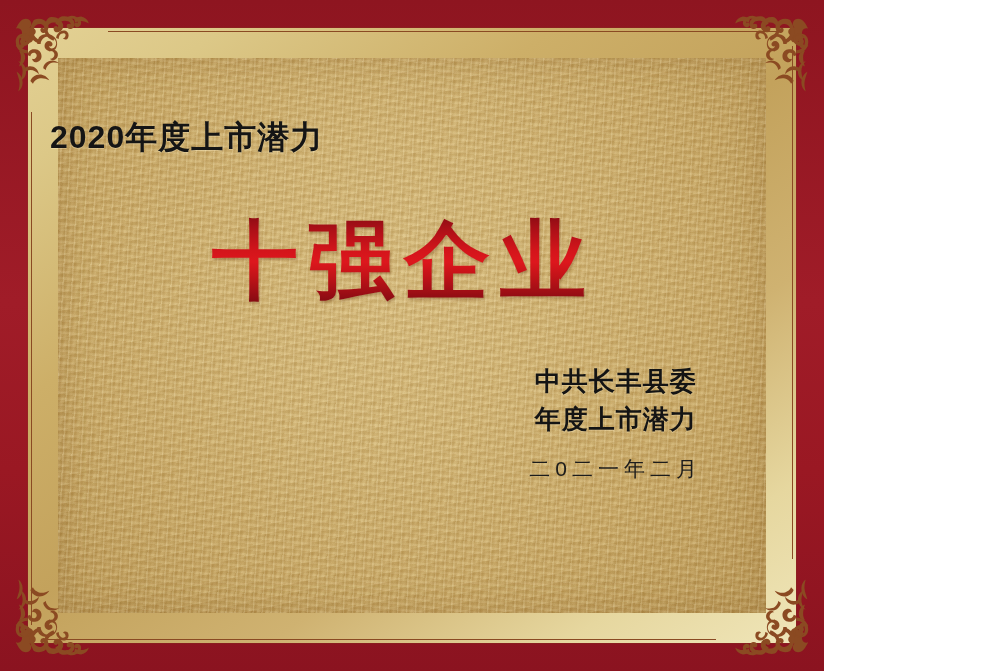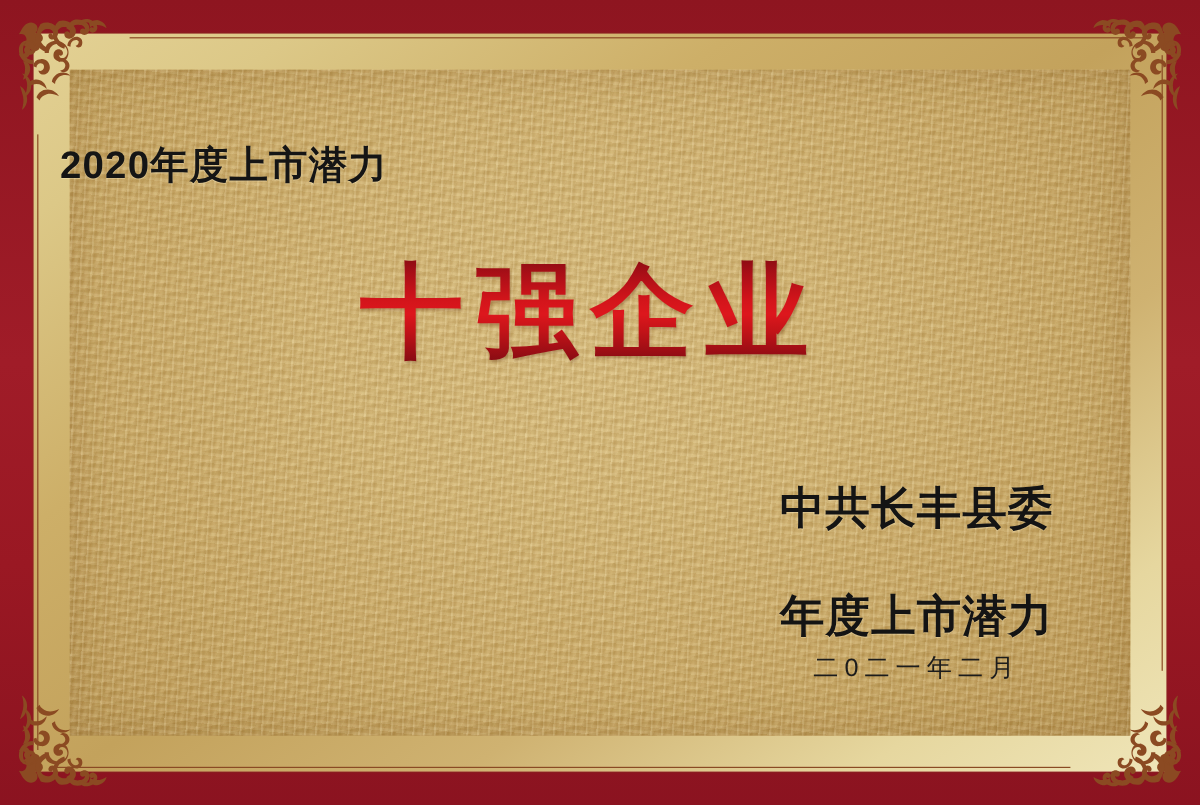--- a/index.html
+++ b/index.html
@@ -7,21 +7,21 @@
     padding: 0;
     background: #ffffff;
   }
   body {
     font-family: "Liberation Sans", "DejaVu Sans", sans-serif;
   }
 
   
   .plaque {
     position: relative;
-    width: 1000px;
+    width: 824px;
     height: 671px;
     overflow: hidden;
     box-sizing: border-box;
     background: linear-gradient(180deg, #8E1520 0%, #A01C28 45%, #9A1823 70%, #8B1320 100%);
     padding-left: 16px;
   }
 
   
   .gold-band {
     position: absolute;
@@ -177,33 +177,32 @@
   }
 
   .signature {
     position: absolute;
     right: 122px;
     top: 362px;
     text-align: center;
     color: #141414;
   }
   .sig-line {
-    font-size: 37px;
+    font-size: 26px;
     font-weight: bold;
     letter-spacing: 1px;
     line-height: 1.48;
     white-space: nowrap;
     text-shadow: 0 1px 0 rgba(255,240,200,0.3);
-    margin-top: 35px;
   }
   .sig-date {
     font-size: 21px;
     font-weight: normal;
     letter-spacing: 5px;
-    margin-top: 0;
+    margin-top: 16px;
     white-space: nowrap;
     color: #1c1c1c;
   }
 </style>
 </head>
 <body>
 
 <div class="plaque">
 
   <div class="gold-band"></div>

